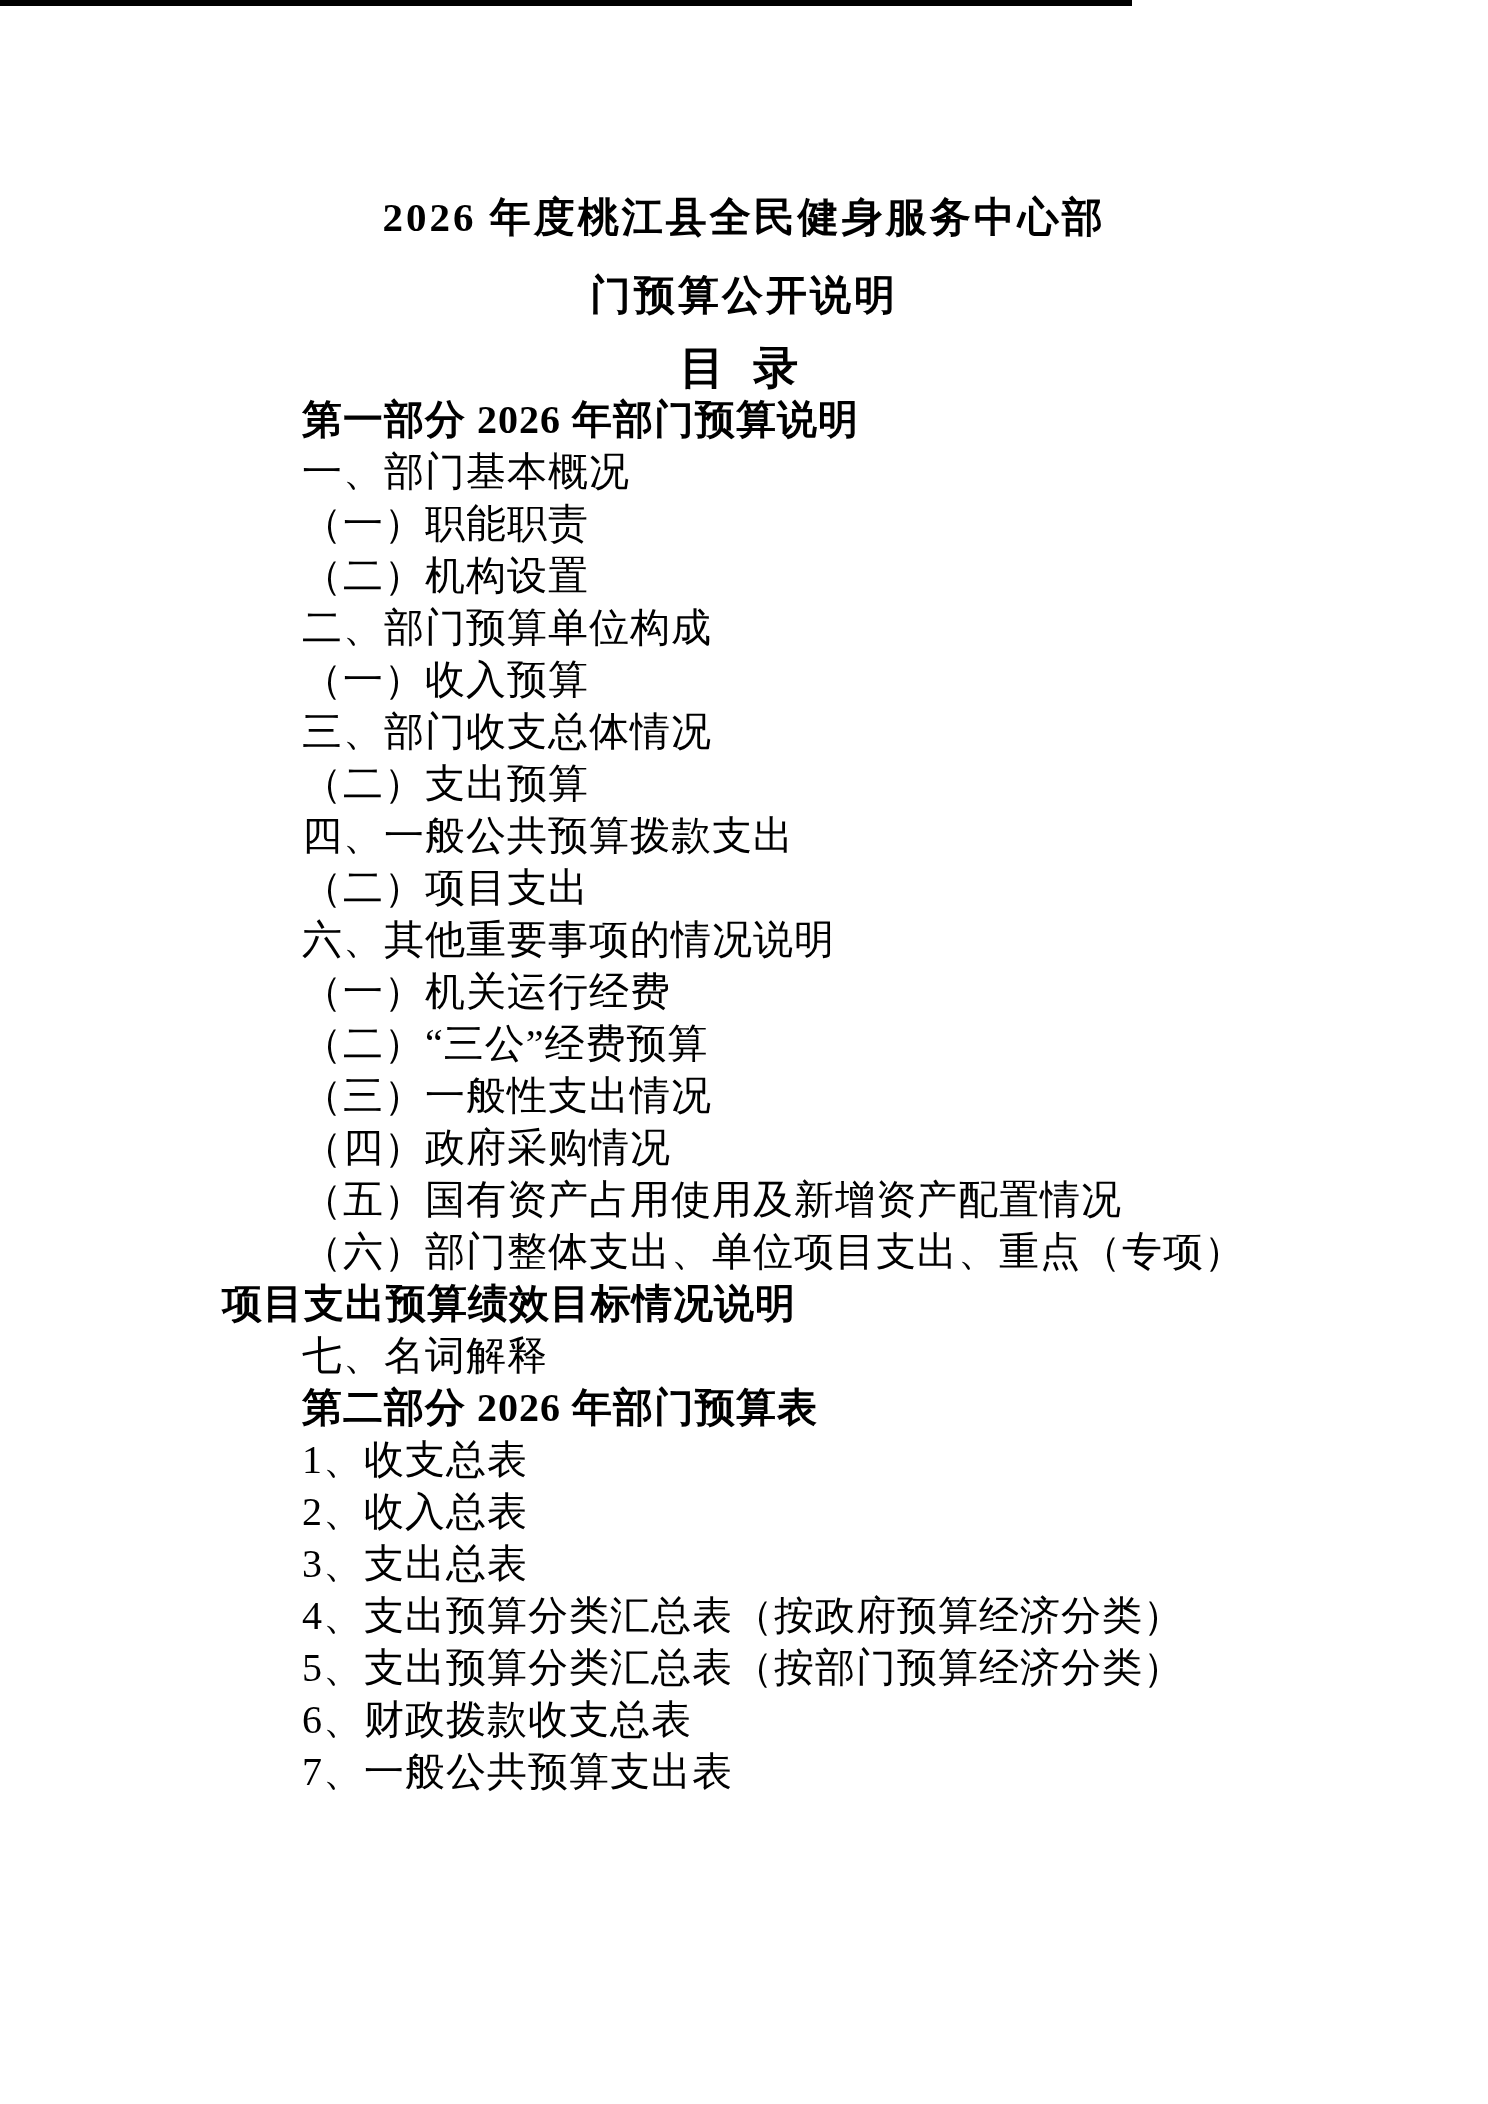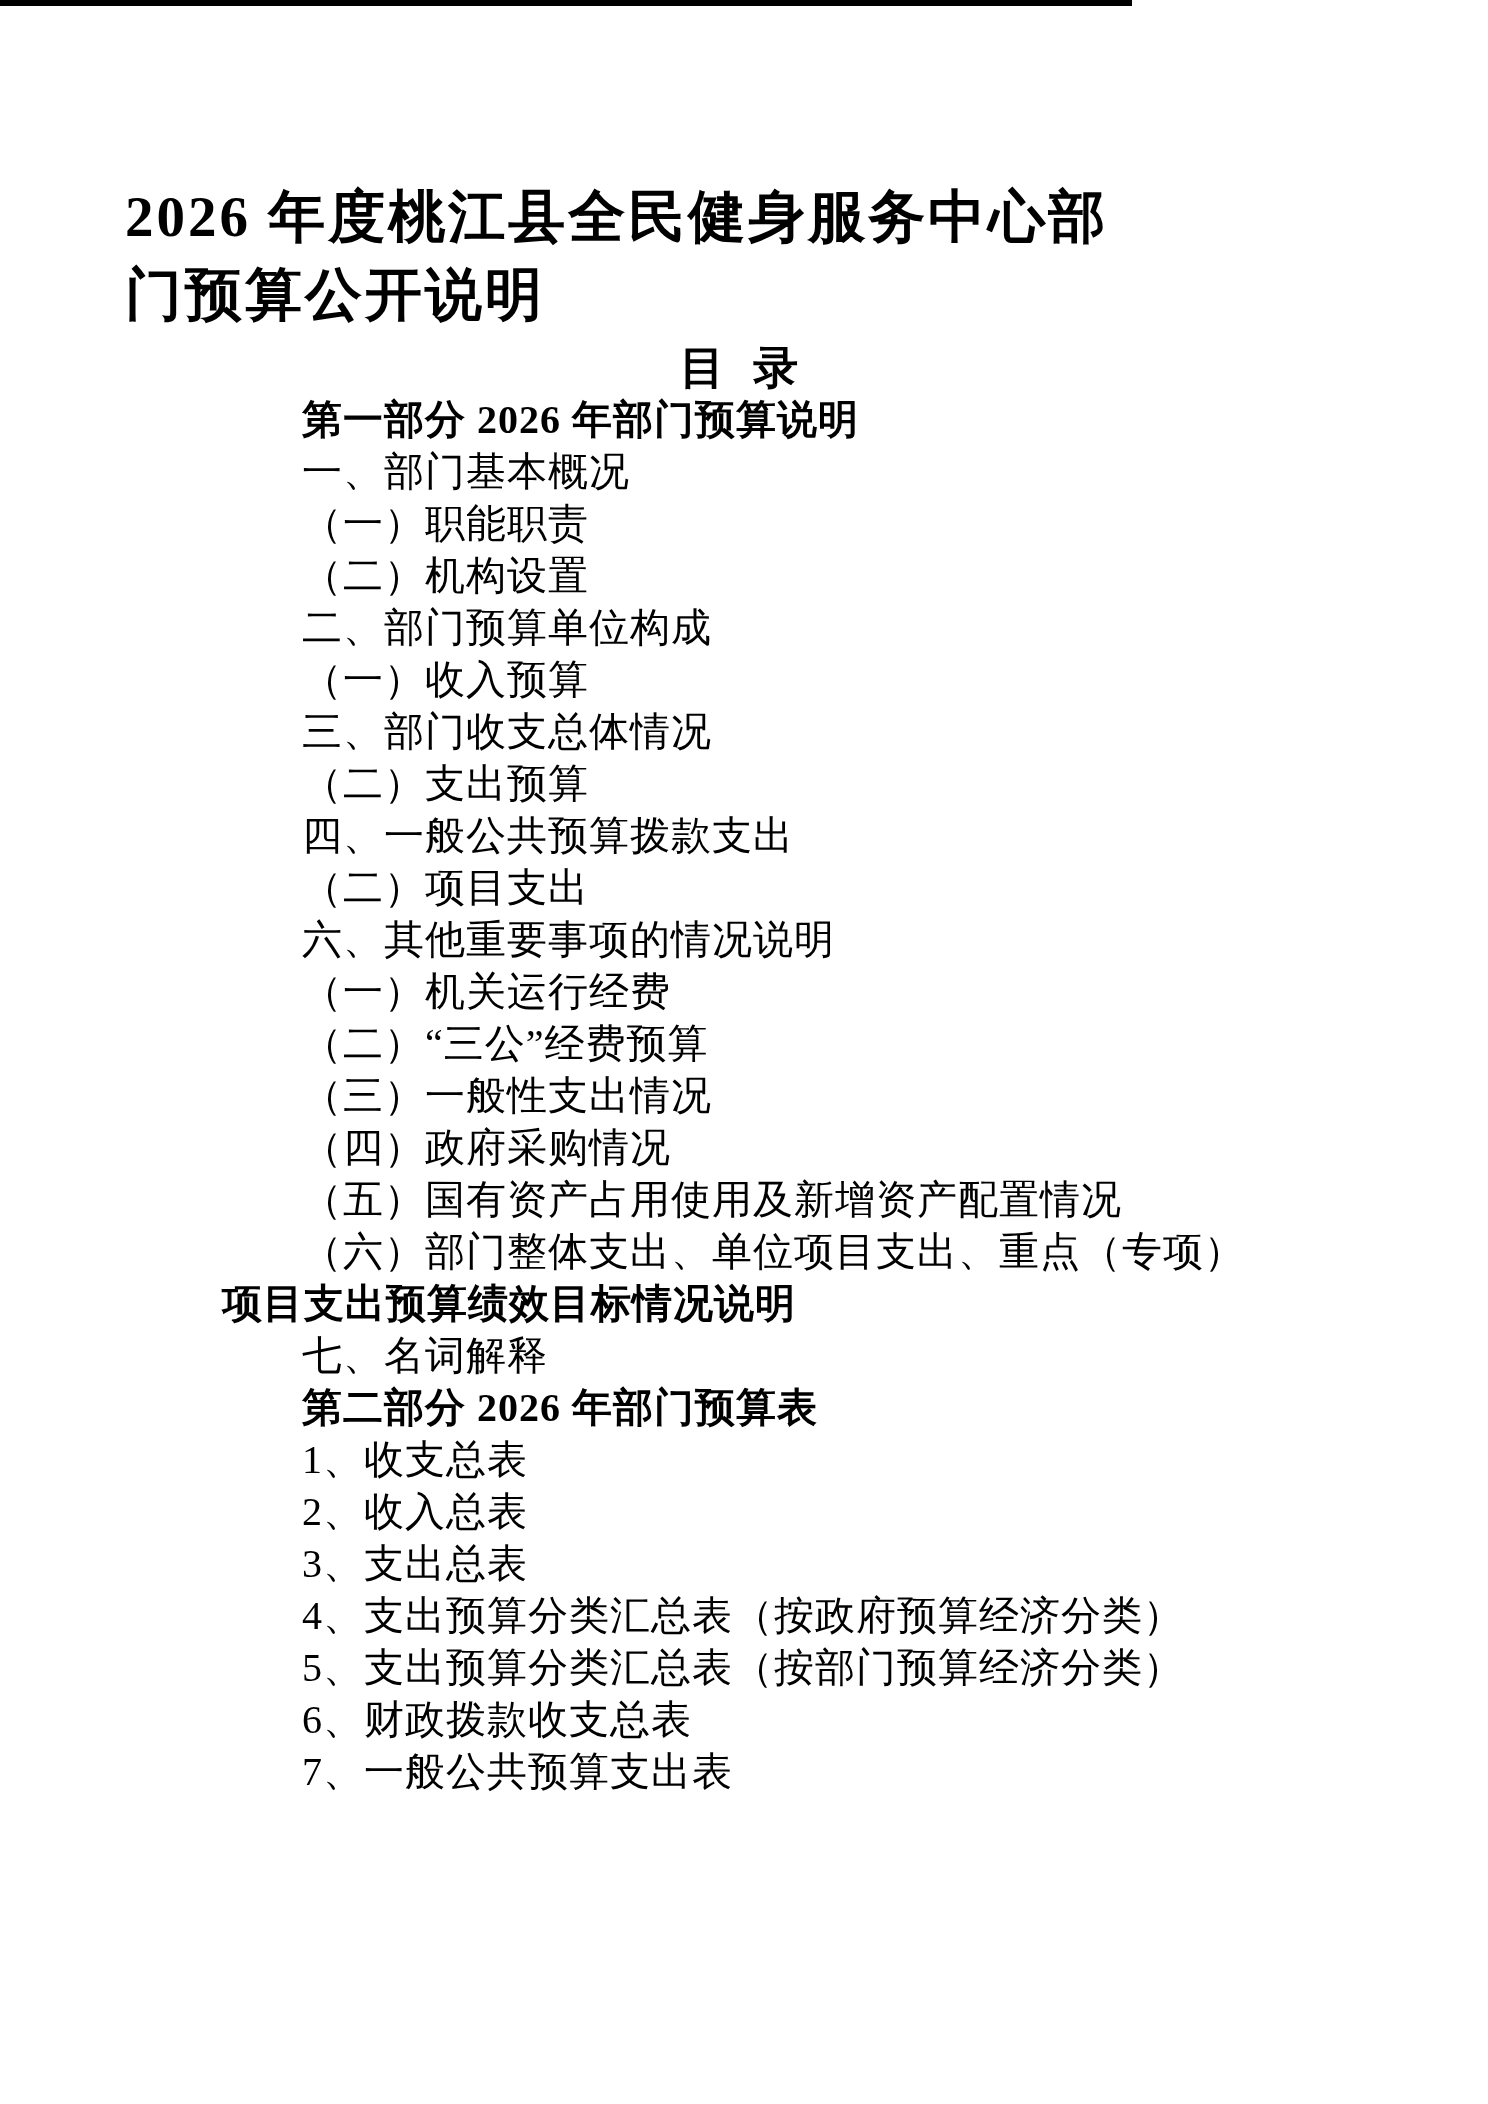--- a/index.html
+++ b/index.html
@@ -24,22 +24,22 @@
   .top-strip {
     position: absolute;
     top: 0;
     left: 0;
     width: 1132px;
     height: 6px;
     background: #000000;
   }
   .title {
     margin: 178px 125px 0 125px;
-    text-align: left;
-    font-size: 57px;
+    text-align: center;
+    font-size: 41px;
     font-weight: bold;
     line-height: 78px;
     letter-spacing: 3px;
   }
   .title-line { display: block; white-space: pre; }
   .toc-heading {
     margin: 8px 16px 0 0;
     text-align: center;
     font-size: 45px;
     font-weight: bold;

